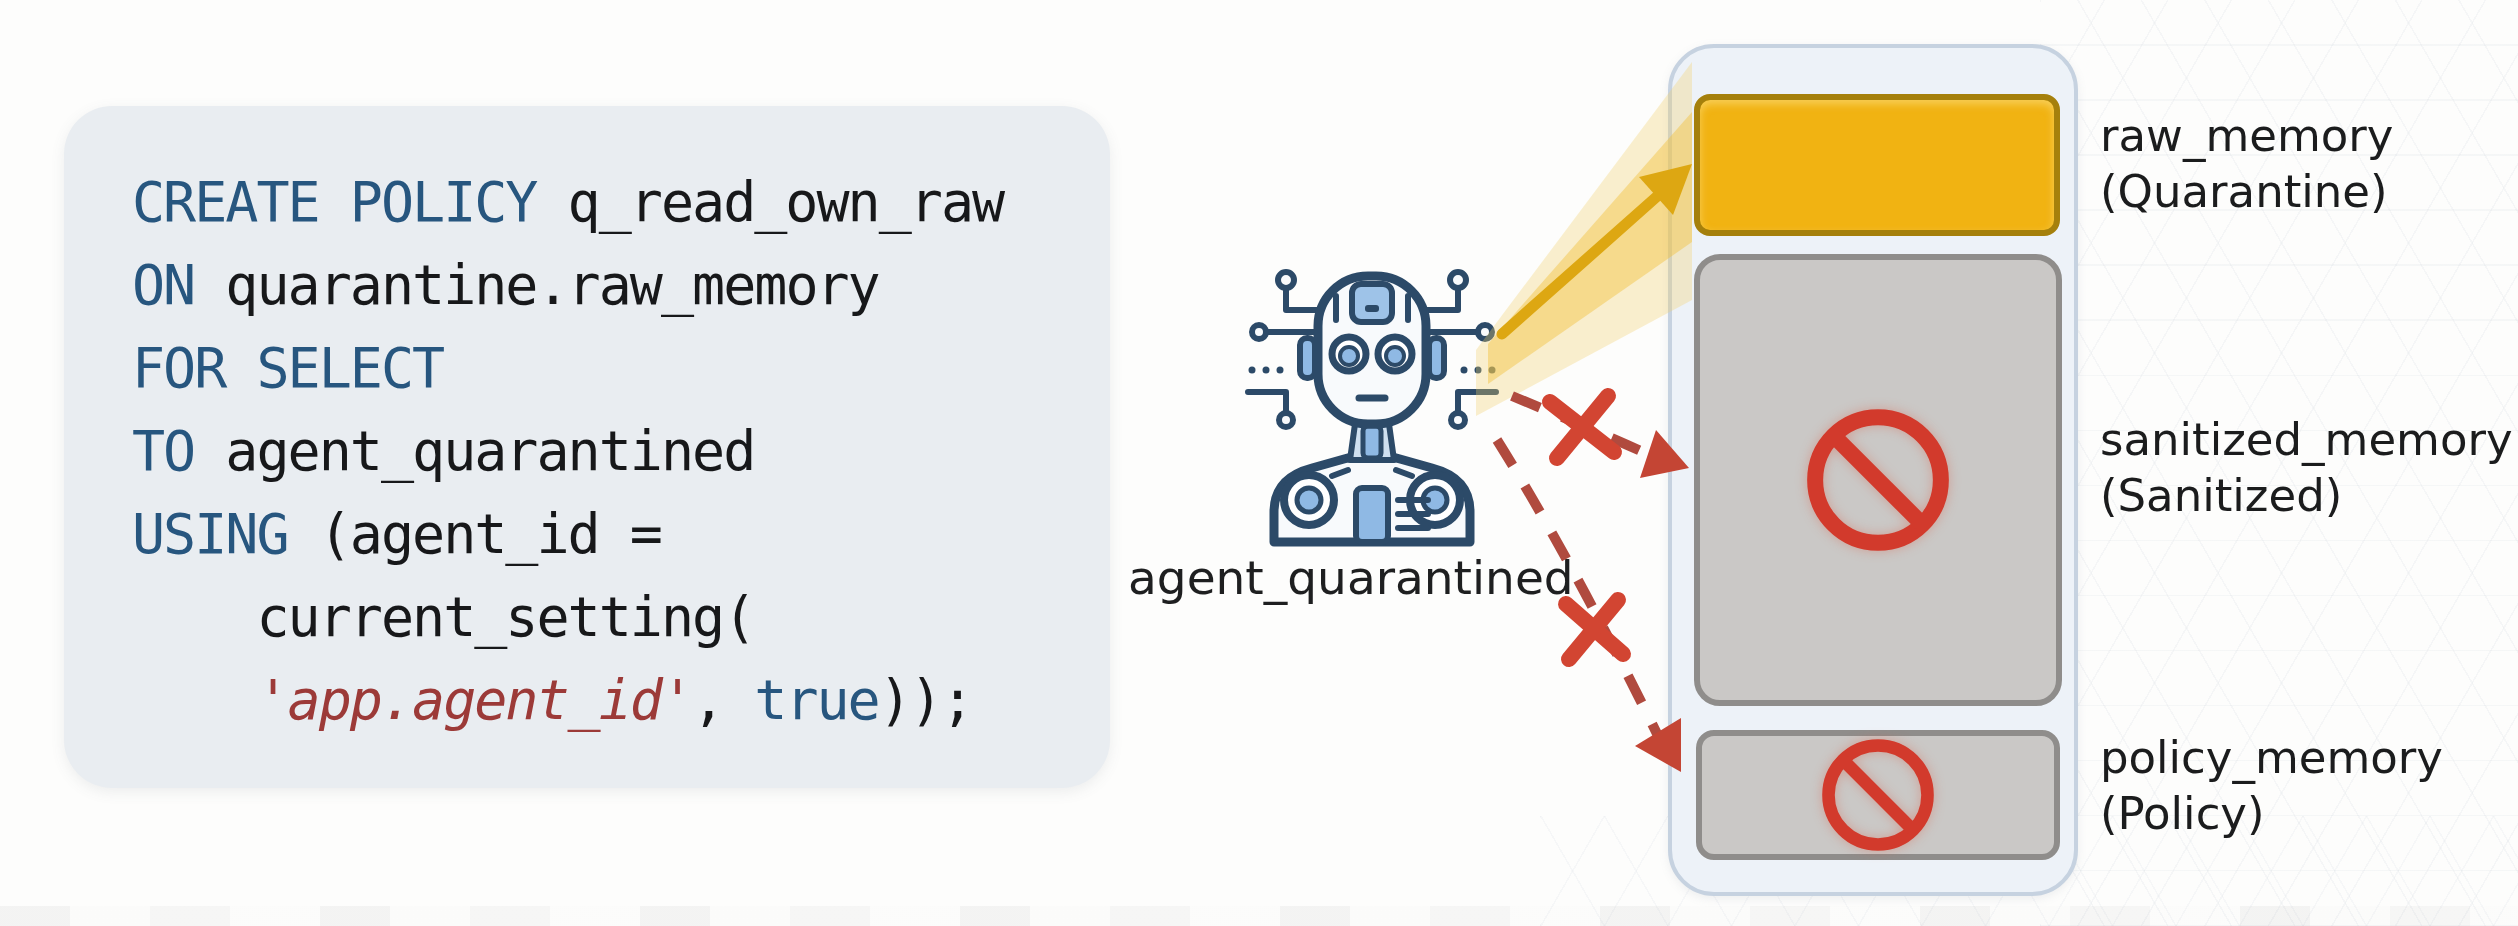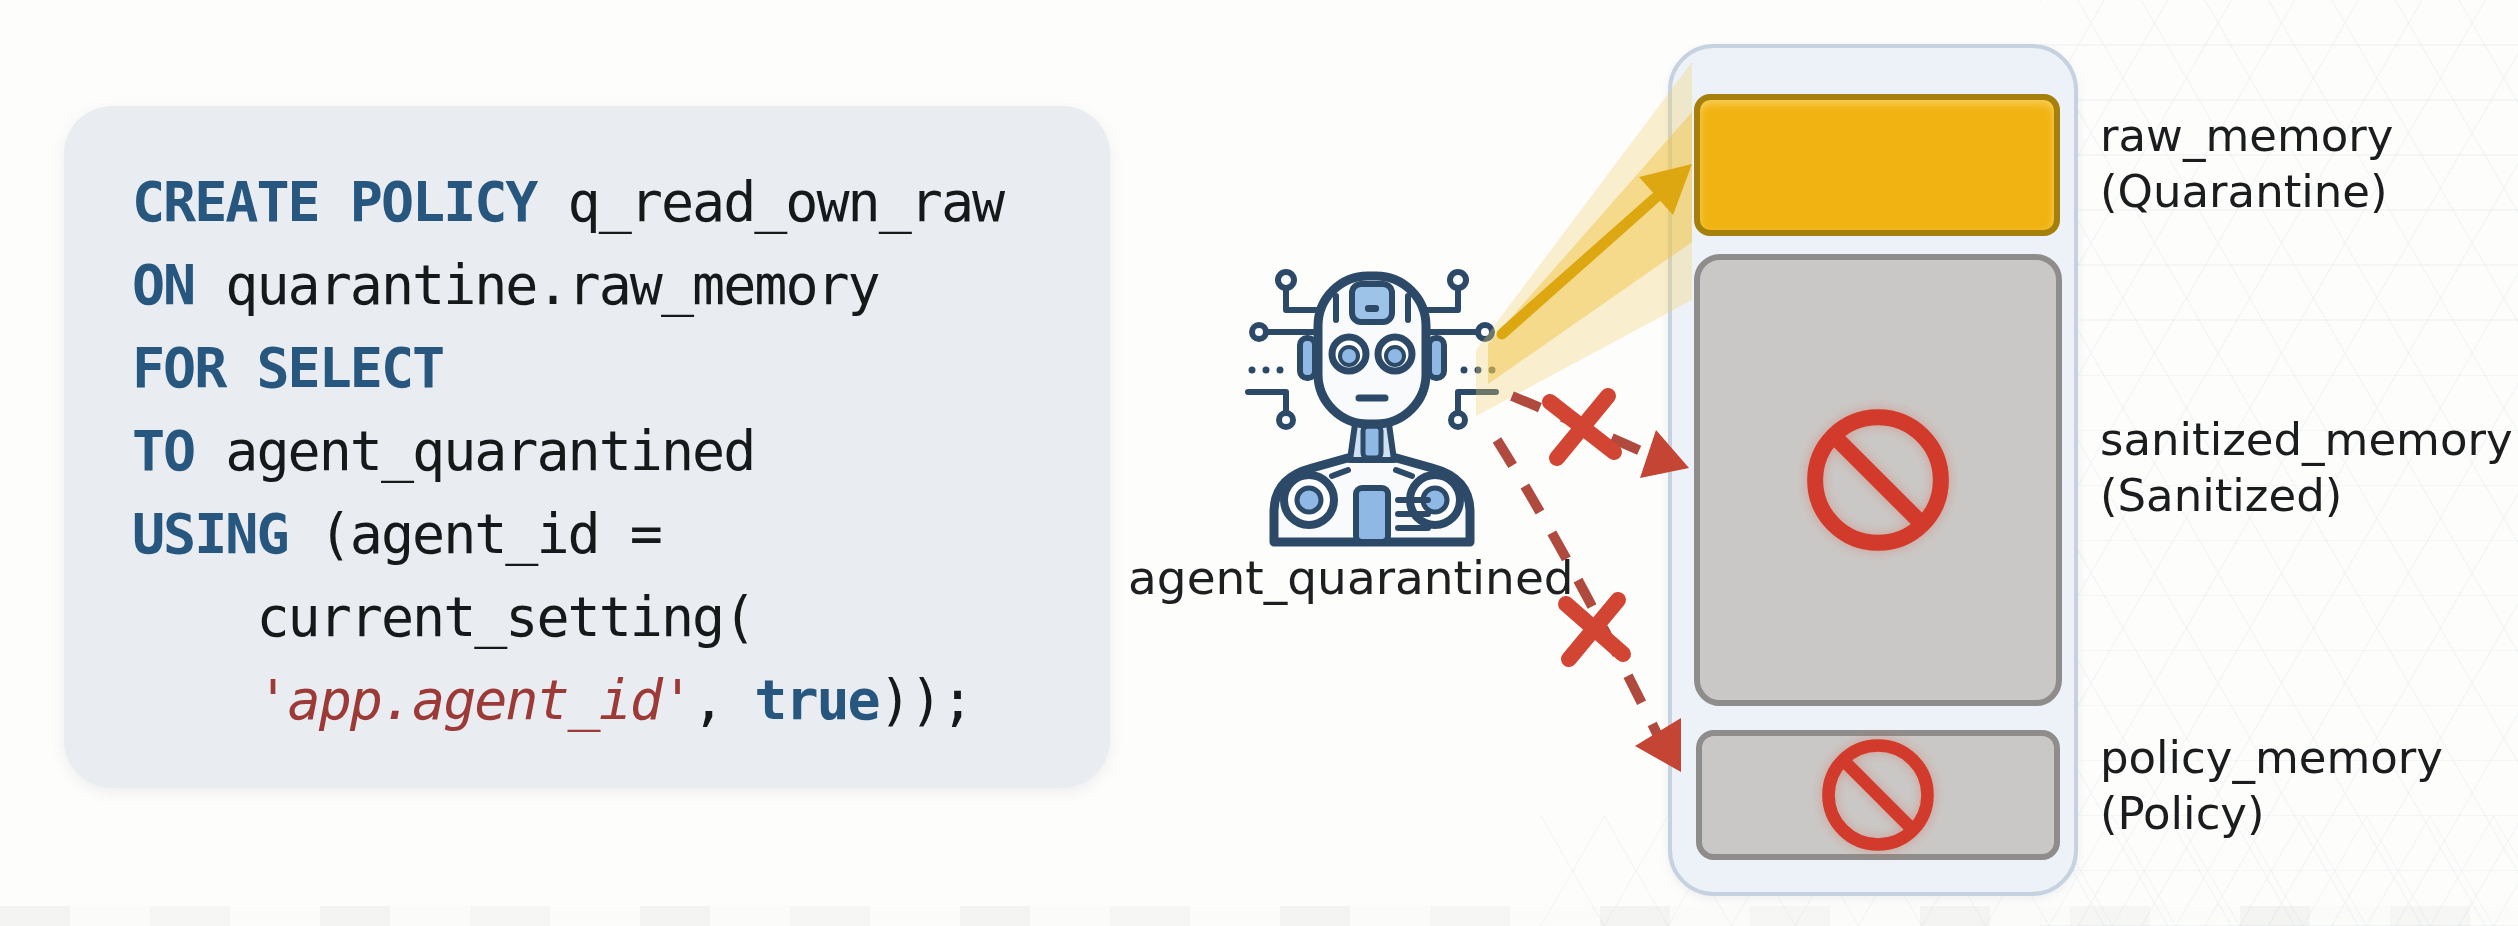--- a/index.html
+++ b/index.html
@@ -41,21 +41,21 @@
     position:absolute;left:64px;top:106px;width:1046px;height:682px;
     background:var(--codebg);border-radius:48px;
     box-shadow:0 4px 14px rgba(90,100,110,.10);
   }
   .code-text{
     position:absolute;left:68px;top:55px;
     font-family:"DejaVu Sans Mono",monospace;
     font-size:55px;line-height:83px;letter-spacing:-2px;
     white-space:pre;color:var(--plain);font-weight:500;
   }
-  .tok-keyword{color:var(--kw);font-weight:700;margin-top:32px;}
+  .tok-keyword{color:var(--kw);font-weight:400;margin-top:32px;}
   .tok-plain{color:var(--plain);text-align:center;}
   .tok-string{color:var(--str);font-style:italic;}
 
   
   .robot{position:absolute;left:1222px;top:250px;width:300px;height:302px;}
 
   
   .agent-label{
     position:absolute;left:1128px;top:550px;width:480px;
     font-size:47px;color:#1e1f20;letter-spacing:0;

